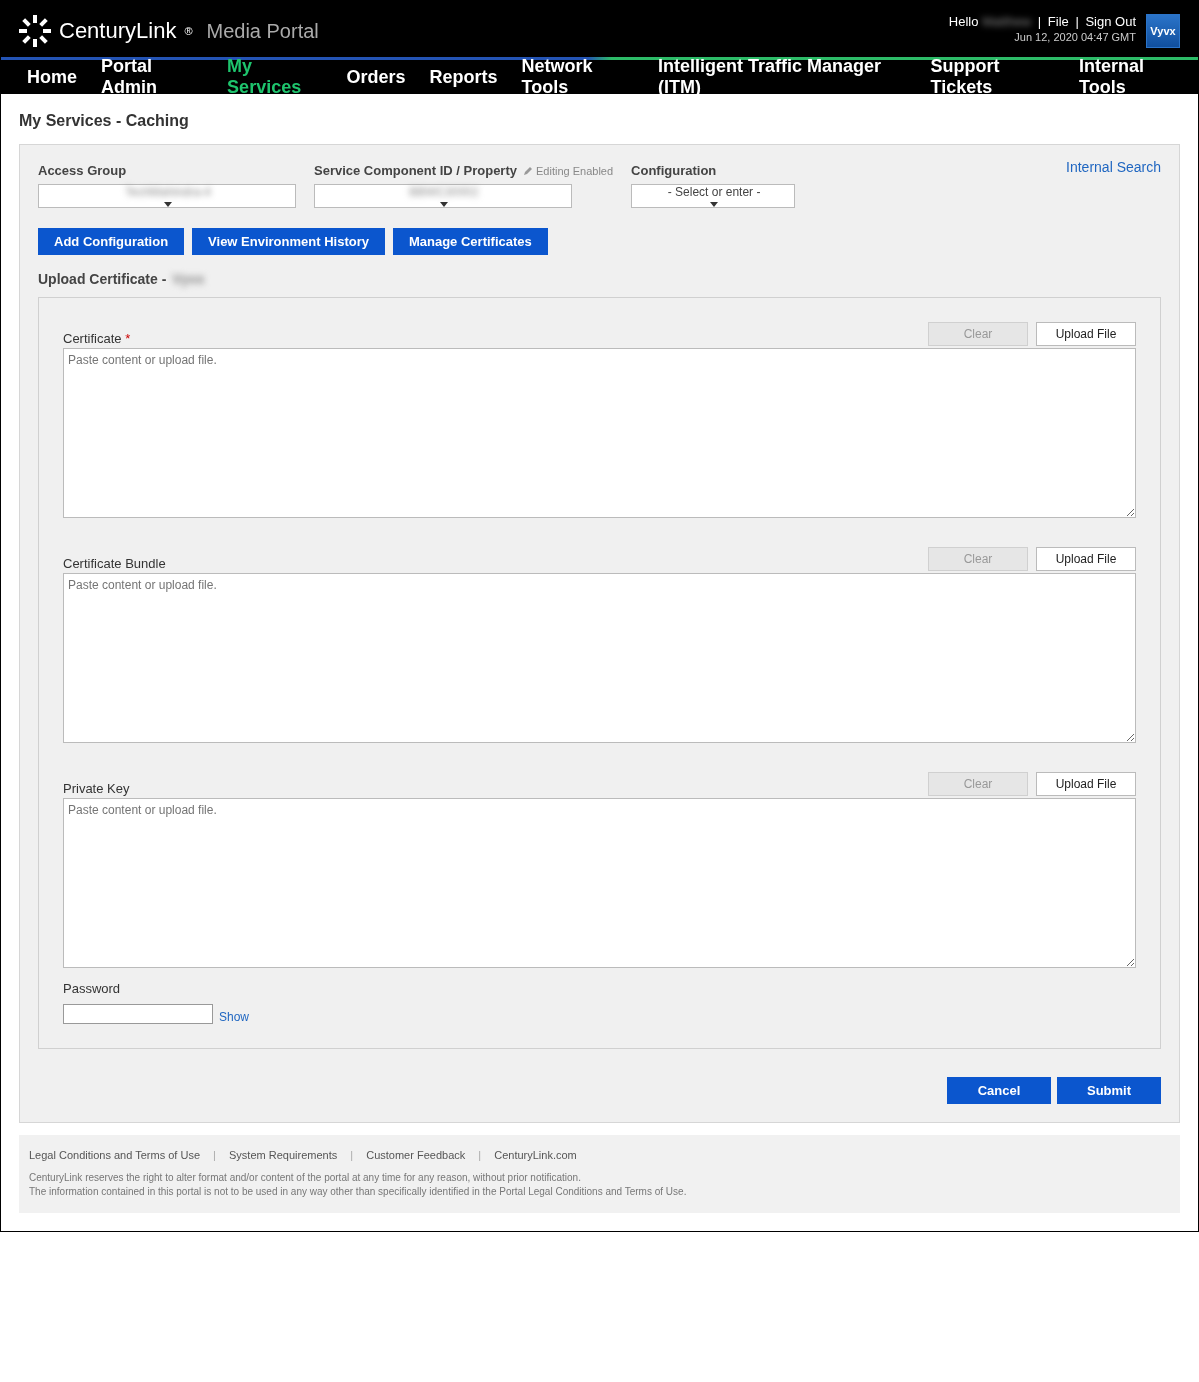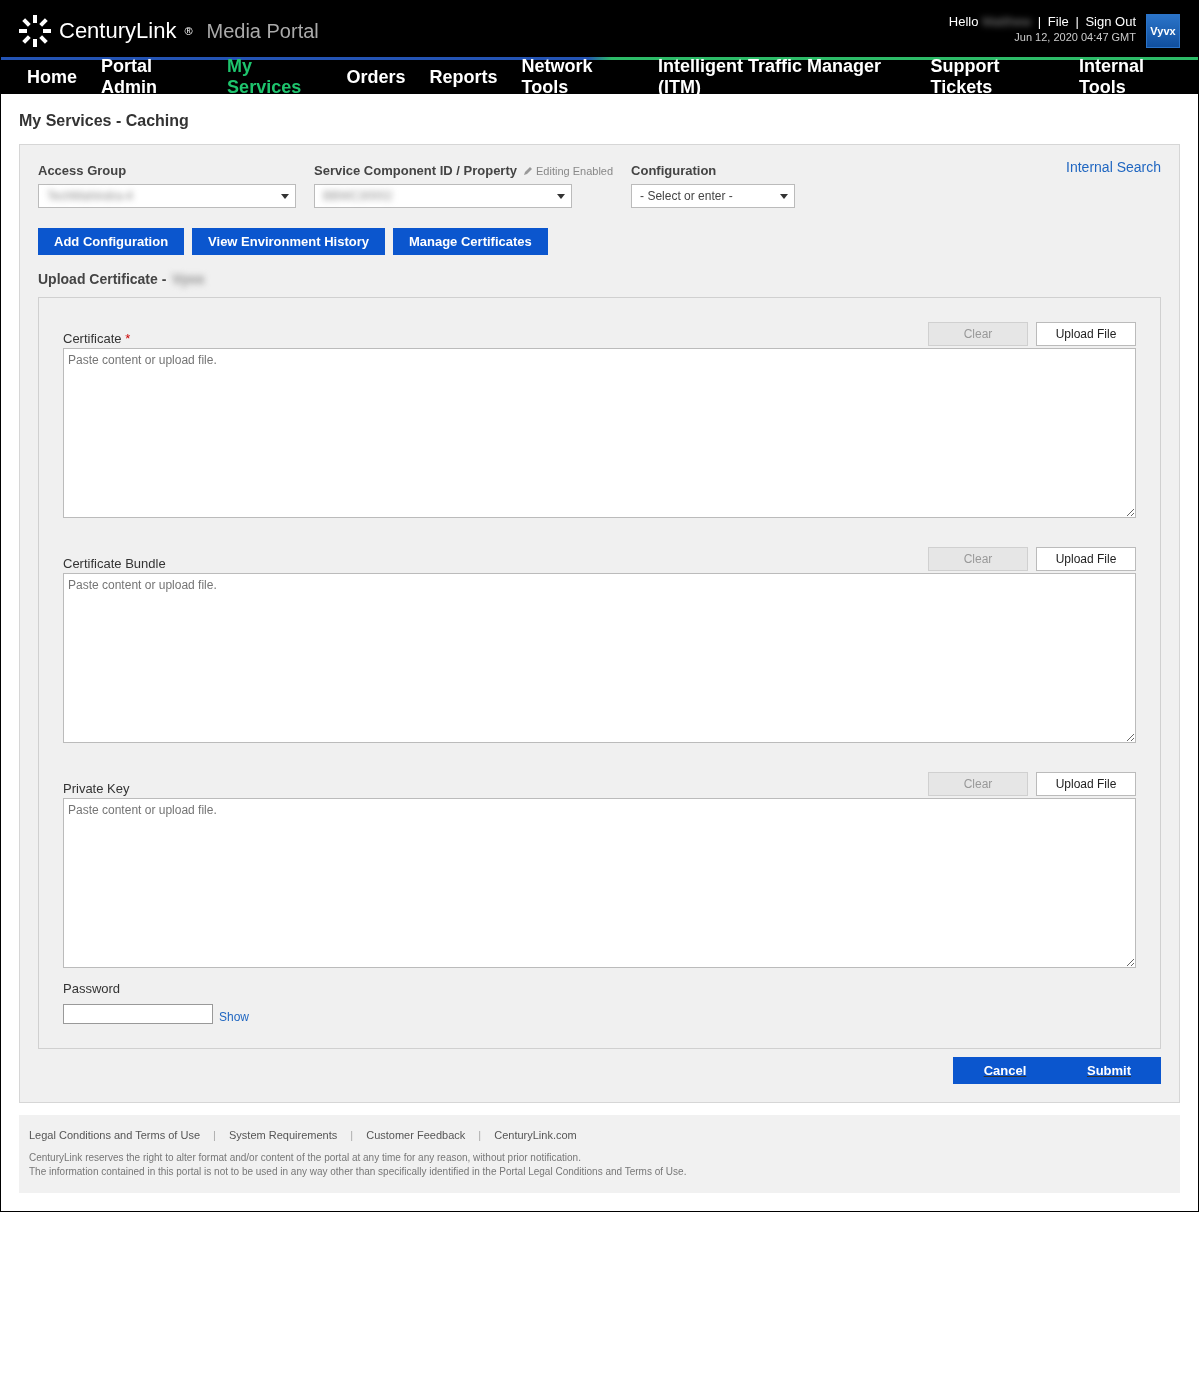--- a/index.html
+++ b/index.html
@@ -22,40 +22,40 @@
   .nav-item { color: #fff; font-weight: bold; font-size: 18px; padding: 0 12px; cursor: pointer; }
   .nav-item.active { color: #1ec46d; }
   .page-body { background: #fff; padding: 18px; }
   .page-title { font-size: 16px; font-weight: bold; color: #333; margin-bottom: 14px; }
   .gray-panel { background: #f0f0f0; border: 1px solid #d6d6d6; padding: 18px; position: relative; }
   .internal-search { position: absolute; top: 14px; right: 18px; color: #1f66c1; font-size: 14px; cursor: pointer; }
   .row-selects { display: flex; gap: 18px; margin-bottom: 20px; }
   .sel-col { display: flex; flex-direction: column; }
   .sel-label { font-size: 13px; font-weight: bold; color: #444; margin-bottom: 6px; display: flex; align-items: center; gap: 6px; }
   .sel-label .editing { font-weight: normal; color: #888; font-size: 11px; display: inline-flex; align-items: center; gap: 3px; }
-  .select-box { background: #fff; border: 1px solid #bbb; height: 24px; width: 258px; display: flex; align-items: center; justify-content: space-between; padding: 0 6px 0 8px; font-size: 12px; color: #444; cursor: pointer; }
+  .select-box { background: #fff; border: 1px solid #bbb; height: 24px; width: 258px; display: flex; align-items: center; justify-content: space-between; padding: 0 6px 0 8px; font-size: 12px; color: #444; cursor: pointer; flex-direction: column; }
   .select-box.small { width: 164px; }
   .caret { width: 0; height: 0; border-left: 4px solid transparent; border-right: 4px solid transparent; border-top: 5px solid #333; }
   .blurred { filter: blur(3px); color: #888; }
   .btn-row { display: flex; gap: 8px; margin-bottom: 16px; }
   .btn-primary { background: #0b56ce; color: #fff; border: none; font-size: 13px; font-weight: bold; padding: 6px 16px; cursor: pointer; }
   .btn-muted { background: #e6e6e6; color: #999; border: 1px solid #d0d0d0; font-size: 12px; padding: 4px 0; width: 100px; text-align: center; cursor: default; }
   .btn-white { background: #fff; color: #222; border: 1px solid #bbb; font-size: 12px; padding: 4px 0; width: 100px; text-align: center; cursor: pointer; }
   .upload-title { font-size: 14px; font-weight: bold; color: #444; margin-bottom: 10px; display: flex; align-items: center; gap: 6px; }
   .inner-panel { border: 1px solid #d0d0d0; background: #f0f0f0; padding: 24px; }
   .field-block { margin-bottom: 26px; }
   .field-header { display: flex; justify-content: space-between; align-items: flex-end; margin-bottom: 2px; }
   .field-label { font-size: 13px; color: #333; }
   .req { color: #c00; }
   .field-actions { display: flex; gap: 8px; }
   .big-textarea { width: 100%; height: 170px; border: 1px solid #bbb; resize: both; background: #fff; font-size: 12px; padding: 4px; font-family: inherit; color: #333; }
   .pw-row { display: flex; align-items: flex-end; gap: 6px; margin-top: 8px; }
   .pw-input { width: 150px; height: 20px; border: 1px solid #999; padding: 0 4px; font-size: 12px; }
   .link-blue { color: #1f66c1; font-size: 12px; cursor: pointer; }
-  .bottom-btns { display: flex; justify-content: flex-end; margin-top: 8px; text-decoration: underline; }
+  .bottom-btns { display: flex; justify-content: flex-end; gap: 6px; margin-top: 28px; }
   .btn-wide { background: #0b56ce; color: #fff; border: none; font-size: 13px; font-weight: bold; padding: 6px 0; width: 104px; cursor: pointer; text-align: center; }
   .footer { background: #f1f1f1; padding: 14px 10px; font-size: 11px; color: #555; margin-top: 12px; }
   .footer-links a { color: #555; text-decoration: none; }
   .footer-sep { margin: 0 10px; color: #aaa; }
   .footer-disc { margin-top: 10px; font-size: 10px; color: #777; line-height: 1.4; }
   .pencil-icon { width: 10px; height: 10px; display: inline-block; }
 </style>
 </head>
 <body>
 

